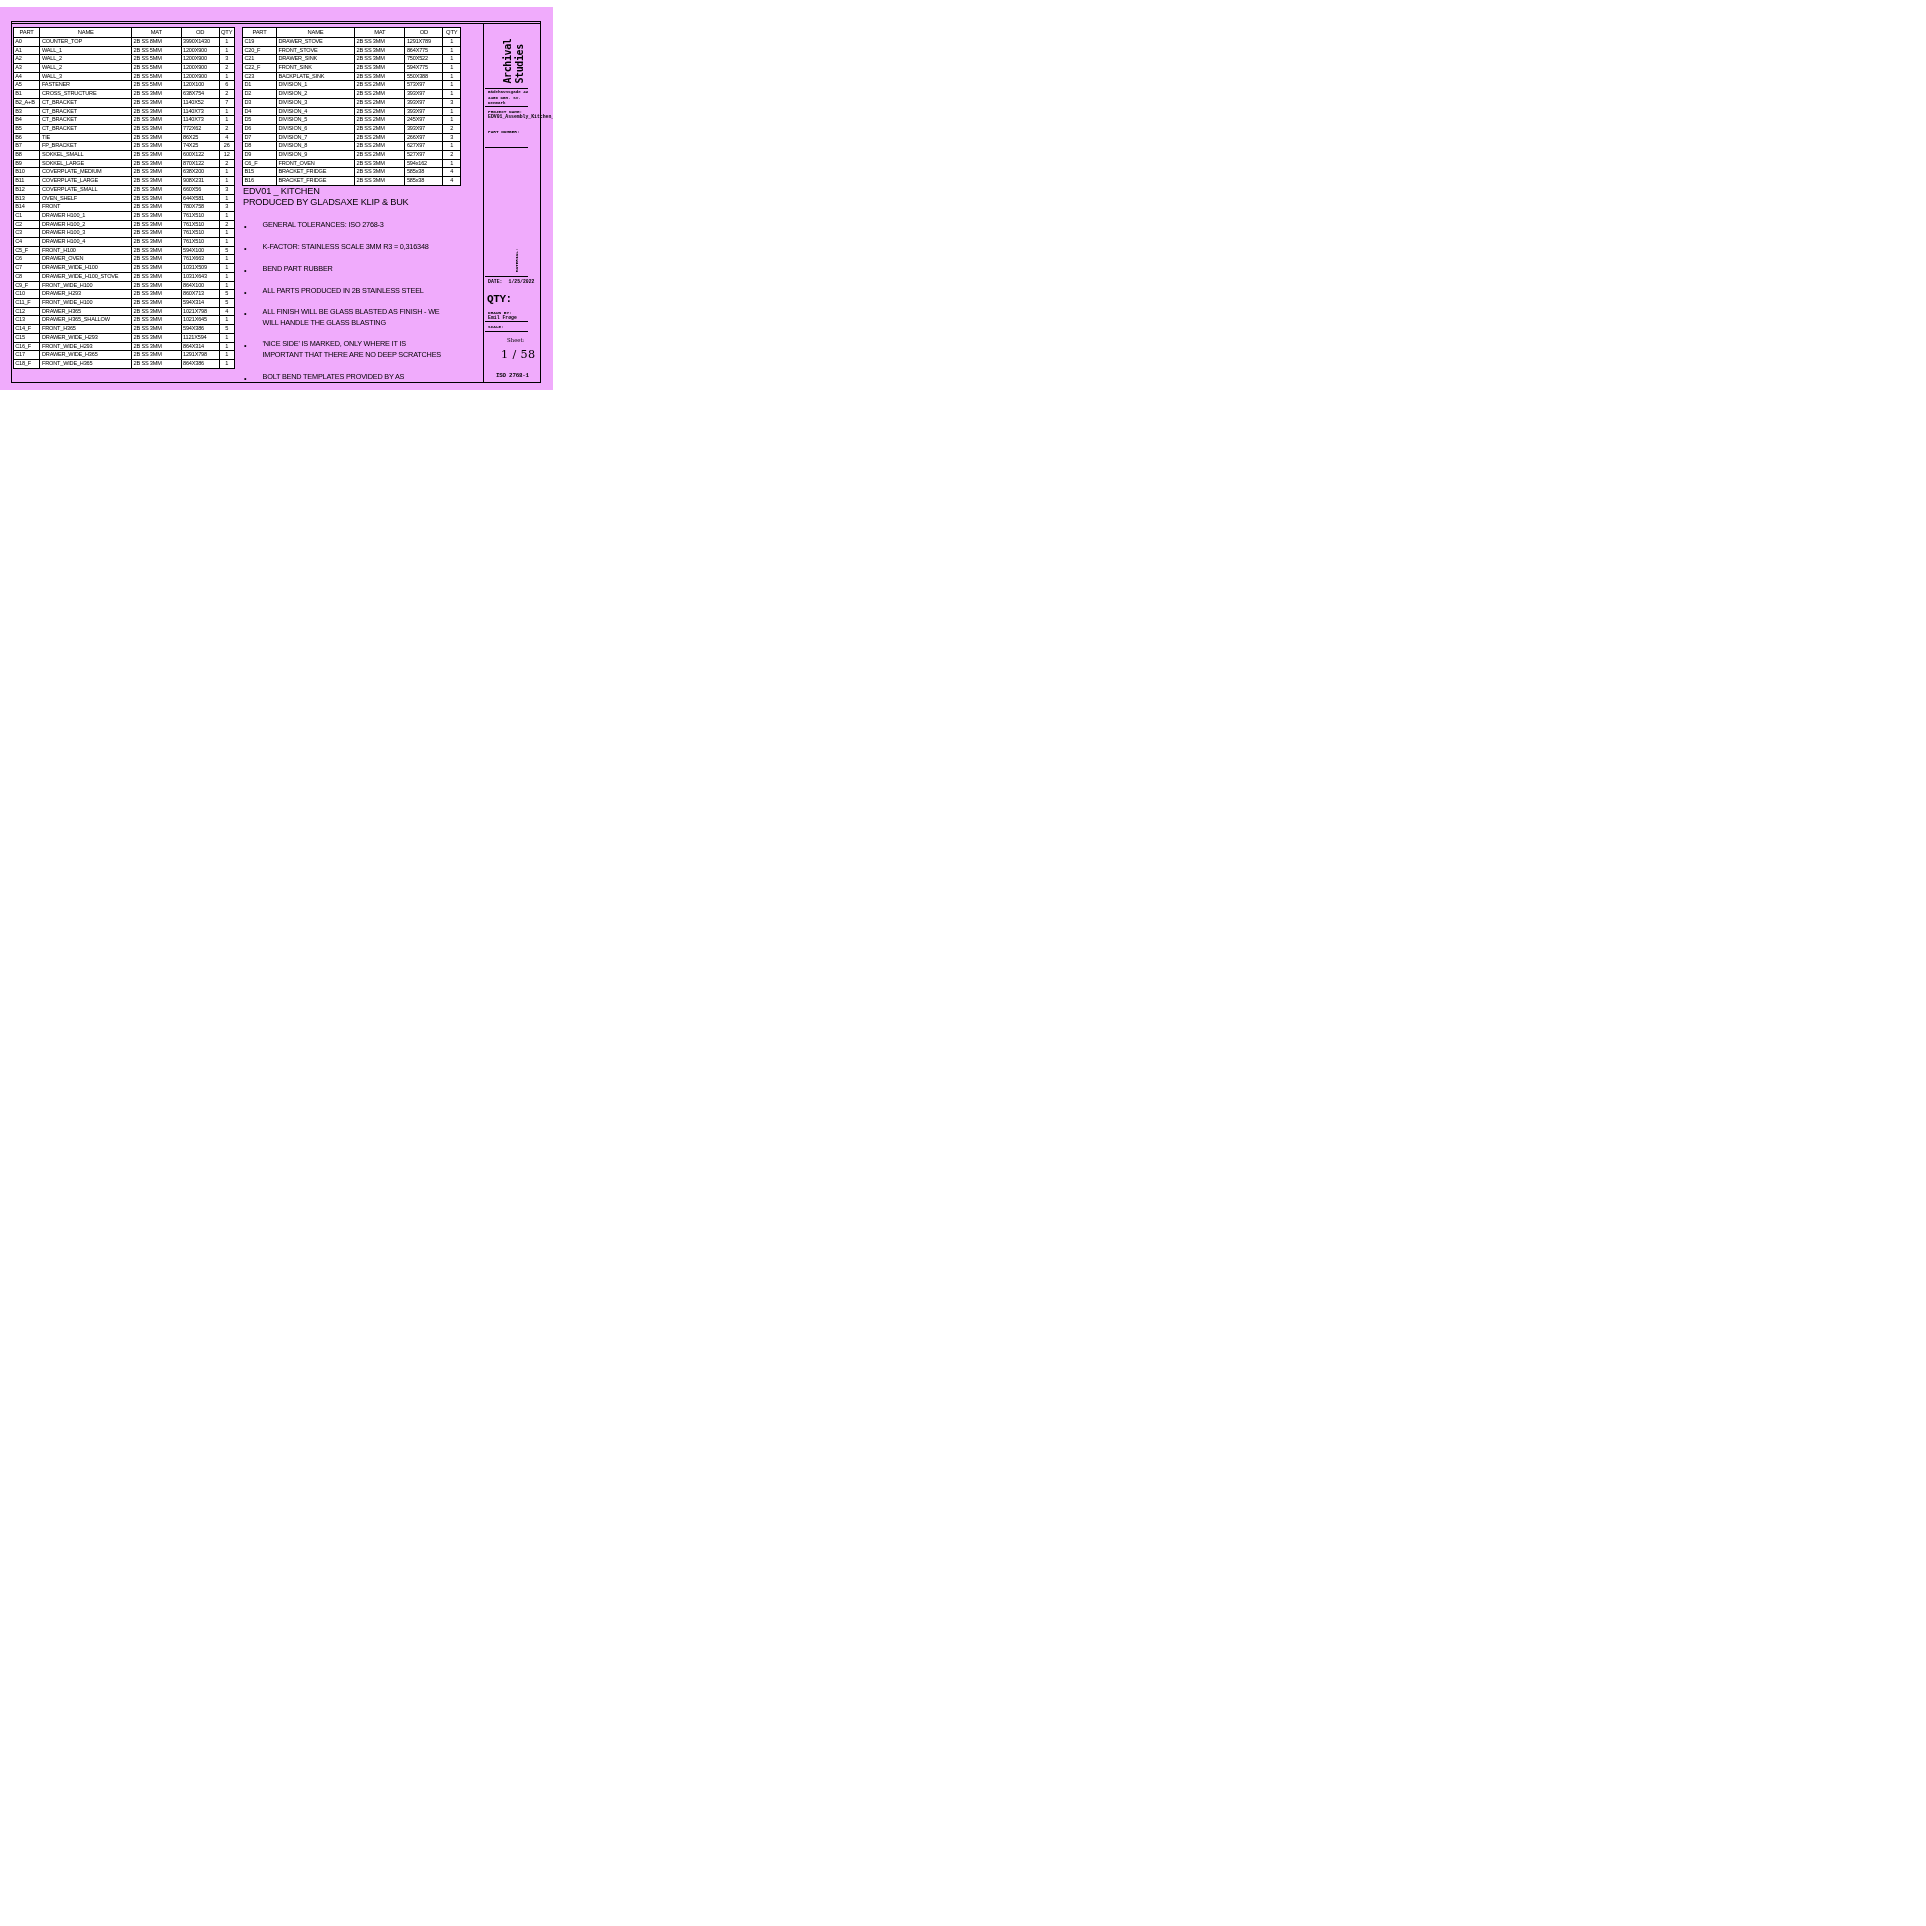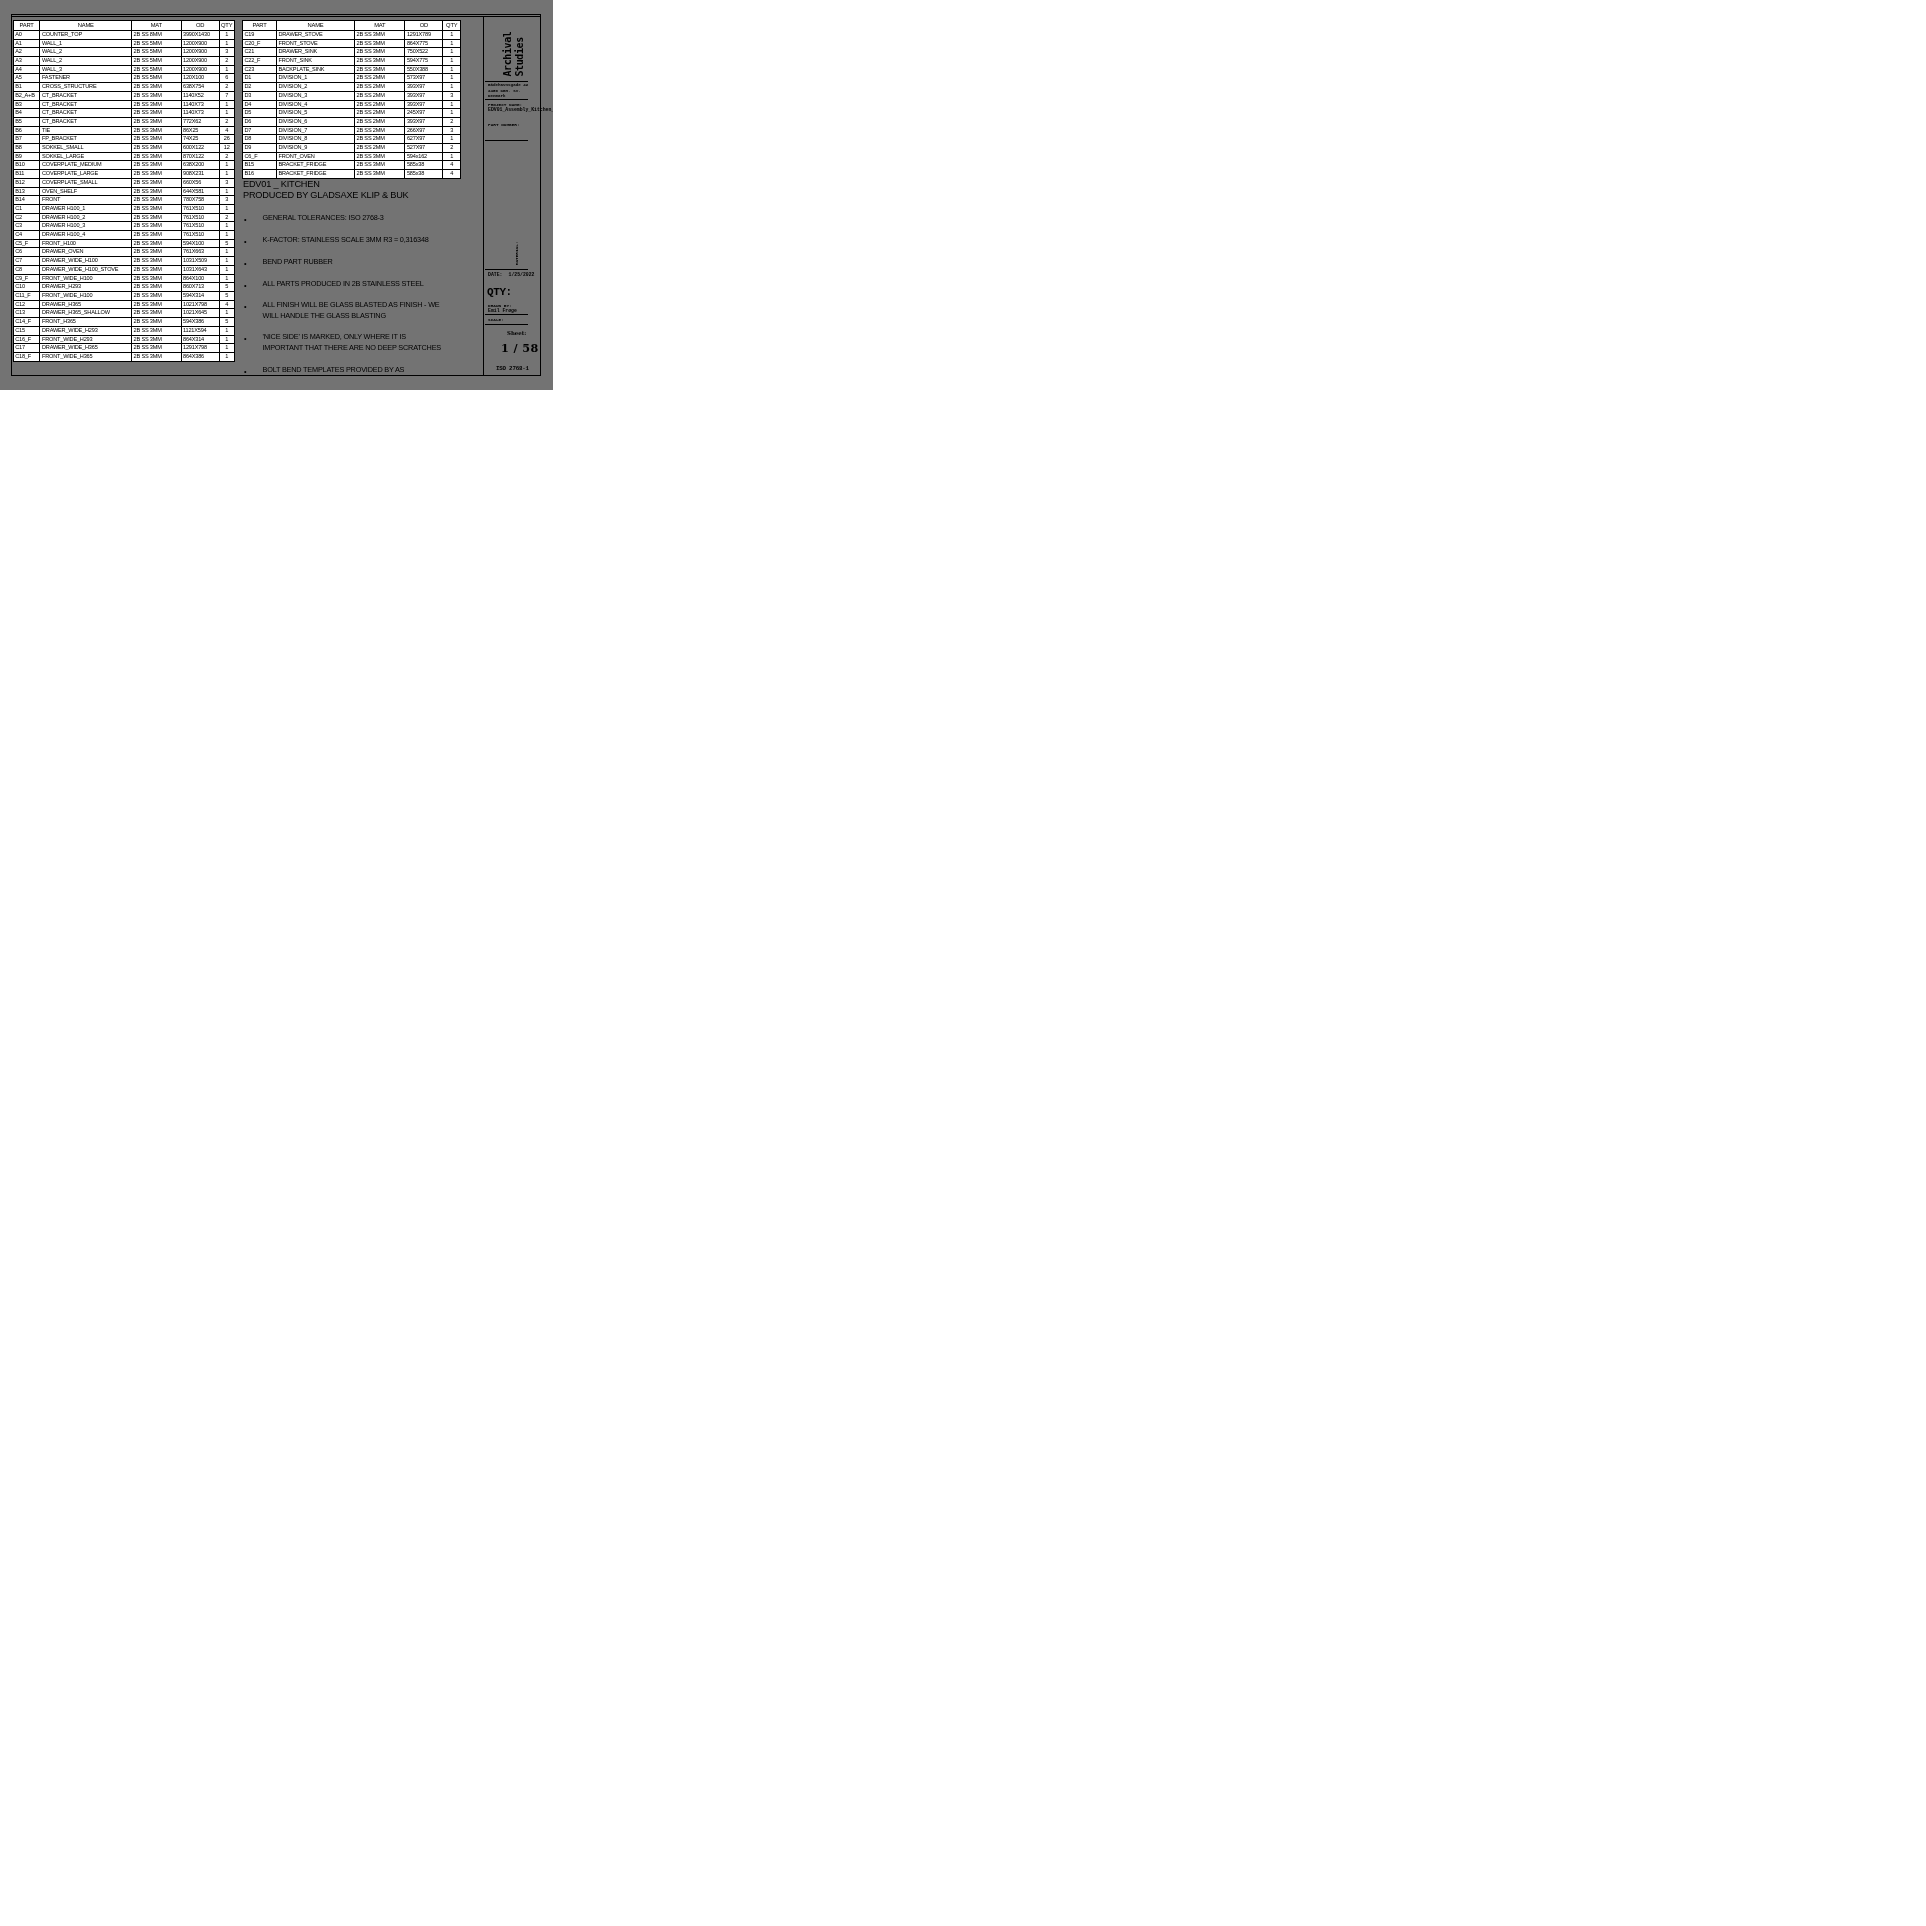--- a/index.html
+++ b/index.html
@@ -1,19 +1,19 @@
 <!DOCTYPE html>
 <html style="font-size:6.2px"><head>
 <meta charset="utf-8">
 <style>
   html, body { margin: 0; padding: 0; background: #ffffff; }
   body { width: 553px; height: 390px; overflow: hidden; position: relative;
          font-family: "Liberation Sans", sans-serif; color: #000; }
-  #sheet { position: absolute; left: 0; top: 0; width: 553px; height: 390px;
-           background: #737373; overflow: hidden; }
+  #sheet { position: absolute; left: 0; top: 7px; width: 553px; height: 390px;
+           background: #f0abfc; overflow: hidden; }
 
   
   .page-border { position: absolute; left: 10.8px; top: 13.5px; width: 530px; height: 362px;
                  border: 1.2px solid #000; box-sizing: border-box; }
   .top-band-line { position: absolute; left: 10.8px; top: 16px; width: 530px; height: 1.2px; background: #000; }
   .sidebar-divider { position: absolute; left: 483px; top: 16px; width: 1.2px; height: 359px; background: #000; }
 
   
   table.bom { position: absolute; border-collapse: collapse; table-layout: fixed;
               background: #fff; border: 1.2px solid #000; }
@@ -49,21 +49,21 @@
   #partnum-label { position: absolute; left: 488px; top: 122px; font-size: 4.4px; }
   #material-label { position: absolute; left: 503px; top: 249px; width: 27px; height: 5.4px;
                     transform: rotate(-90deg); transform-origin: 50% 50%;
                     font-size: 4.4px; white-space: nowrap; }
   #date-row { position: absolute; left: 488px; top: 272px; font-size: 4.8px; white-space: nowrap; }
   #date-row .val { margin-left: 6.2px; }
   #qty-label { position: absolute; left: 487px; top: 286px; font-size: 11px; letter-spacing: -0.4px; }
   #drawnby-label { position: absolute; left: 488px; top: 303px; font-size: 4.4px; }
   #drawnby-value { position: absolute; left: 488px; top: 308px; font-size: 4.8px; }
   #scale-label { position: absolute; left: 488px; top: 317px; font-size: 4.4px; }
-  .serif { font-family: "DejaVu Serif", serif; font-weight: bold; }
+  .serif { font-family: "DejaVu Serif", serif; font-weight: normal; }
   #sheet-label { position: absolute; left: 507px; top: 330px; font-size: 5.4px; }
   #sheet-value { position: absolute; left: 501px; top: 341px; font-size: 11.2px; letter-spacing: 0.4px; }
   #iso-label { position: absolute; left: 496px; top: 365px; font-size: 5.8px; letter-spacing: -0.2px; }
 </style>
 </head>
 <body>
 
 <div id="sheet">
 
   <div class="page-border"></div>

